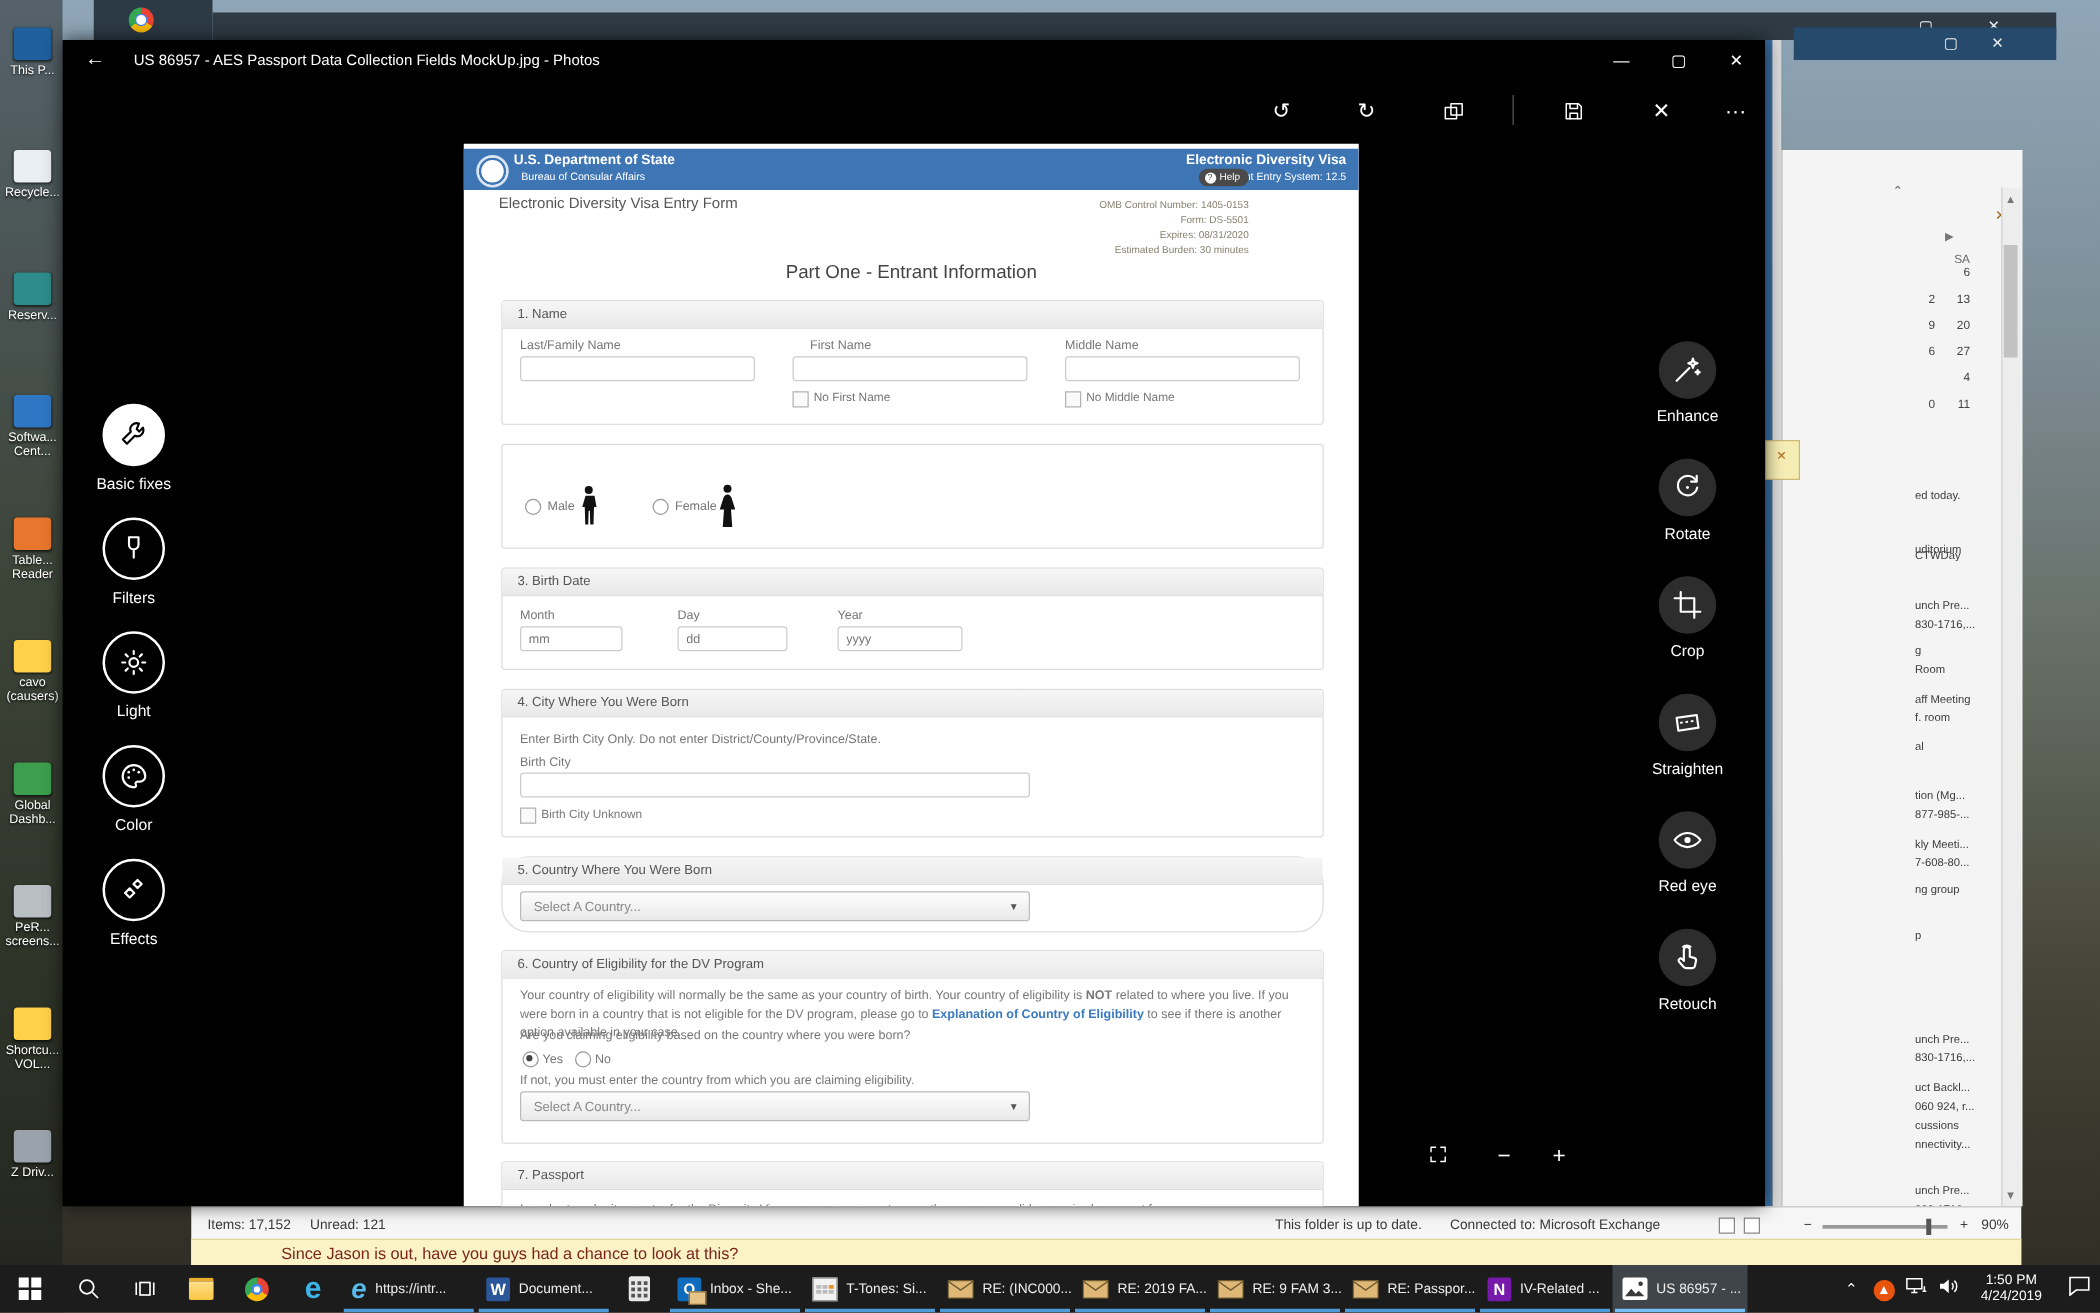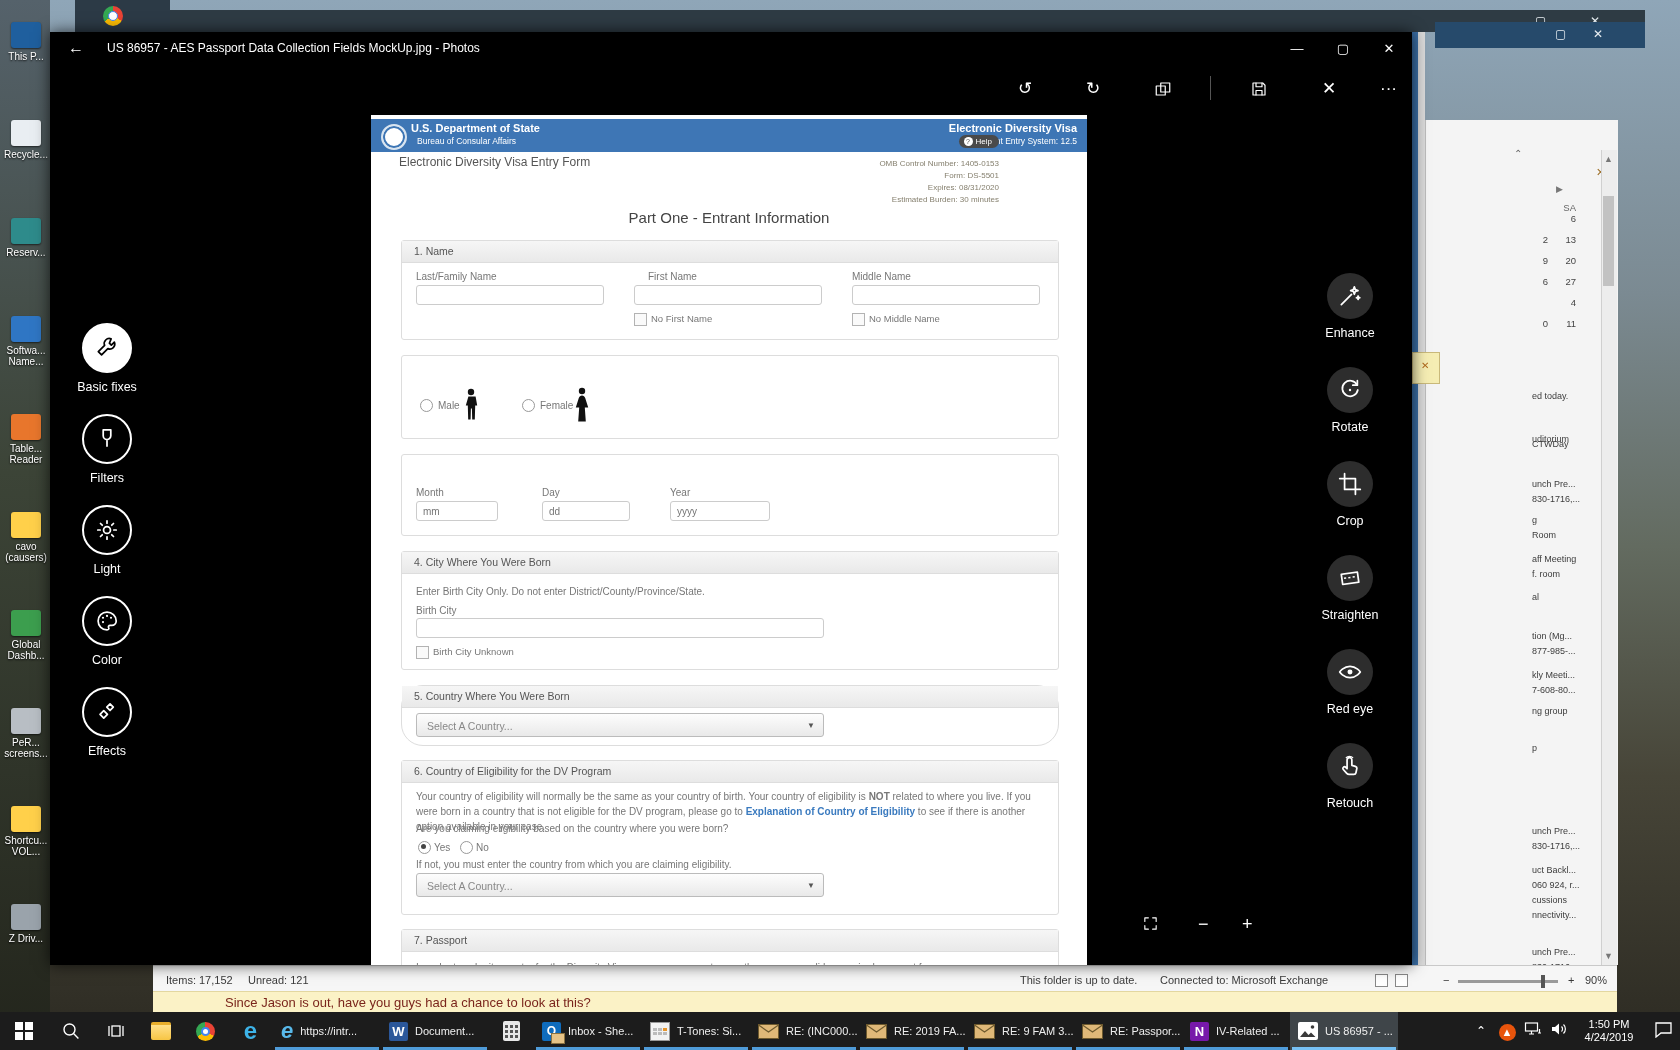--- a/index.html
+++ b/index.html
@@ -105,21 +105,21 @@
       <div class="img" style="background: rgb(233, 238, 242);"></div>
       <div class="lbl">Recycle...</div>
     </div>
     <div class="abs dicon" style="top: 218px;">
       <div class="img" style="background: rgb(46, 139, 139);"></div>
       <div class="lbl">Reserv...</div>
     </div>
     <div class="abs dicon" style="top: 316px;">
       <div class="img" style="background: rgb(47, 118, 196);"></div>
       <div class="lbl">Softwa...
-Name...</div>
+Cent...</div>
     </div>
     <div class="abs dicon" style="top: 414px;">
       <div class="img" style="background: rgb(232, 118, 44);"></div>
       <div class="lbl">Table...
 Reader</div>
     </div>
     <div class="abs dicon" style="top: 512px;">
       <div class="img" style="background: rgb(255, 208, 74);"></div>
       <div class="lbl">cavo
 (causers)</div>
@@ -404,20 +404,21 @@
     <span class="abs flbl" style="left:138px;top:44px;">Female</span>
     <svg class="abs" style="left:172px;top:31px;" width="16" height="35" viewBox="0 0 16 35">
         <g fill="#111">
           <circle cx="8" cy="4" r="3.2"></circle>
           <path d="M8 8.5c1.6 0 2.6 1 3.2 2.6l3 9.4h-3.4l1 14h-7.6l1-14H1.8l3-9.4C5.4 9.5 6.4 8.5 8 8.5z"></path>
         </g>
       </svg>
   </div>
 
   <div class="abs panel" style="top:339px;height:80px;">
+    <div class="abs sec-h">3. Birth Date</div>
     <span class="abs flbl" style="left:14px;top:32px;">Month</span>
     <input class="fin" style="left: 14px; top: 46px; width: 82px;" placeholder="mm">
     <span class="abs flbl" style="left:140px;top:32px;">Day</span>
     <input class="fin" style="left: 140px; top: 46px; width: 88px;" placeholder="dd">
     <span class="abs flbl" style="left:268px;top:32px;">Year</span>
     <input class="fin" style="left: 268px; top: 46px; width: 100px;" placeholder="yyyy">
   </div>
 
   <div class="abs panel" style="top:436px;height:117px;">
     <div class="abs sec-h">4. City Where You Were Born</div>

